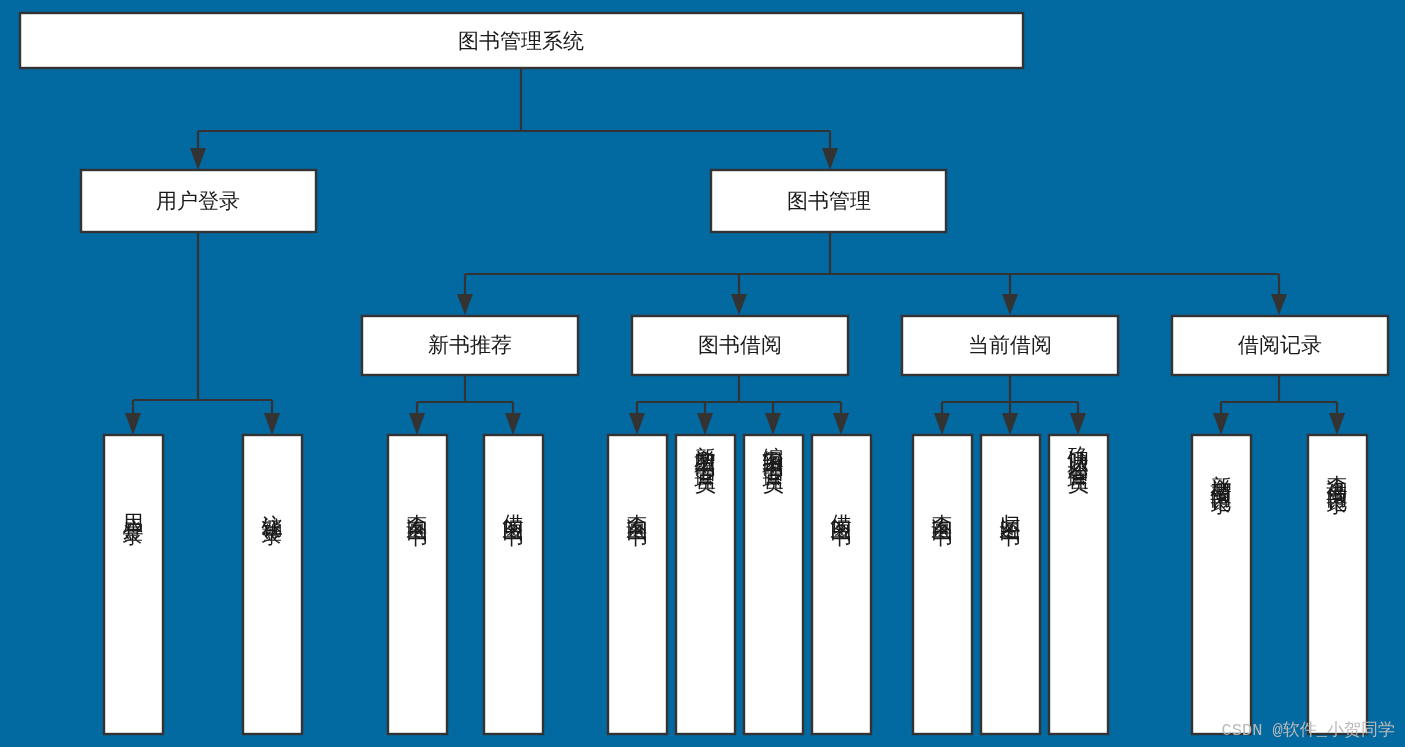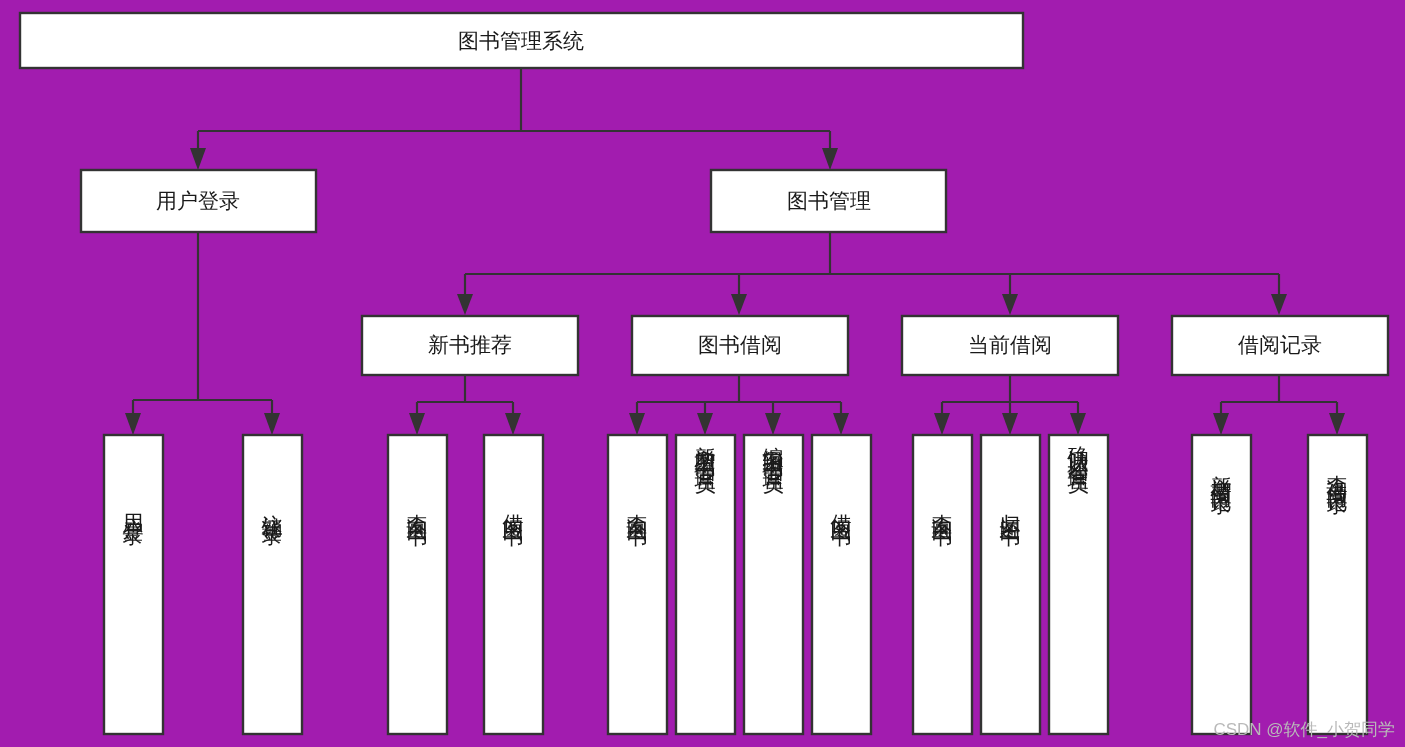--- a/index.html
+++ b/index.html
@@ -11,21 +11,21 @@
   body {
     width: 1405px;
     height: 747px;
     overflow: hidden;
     font-family: "DejaVu Sans", "Liberation Sans", sans-serif;
   }
   #diagram-root {
     position: relative;
     width: 1405px;
     height: 747px;
-    background: #a21caf;
+    background: #0369a1;
   }
   svg.diagram-canvas {
     position: absolute;
     left: 0;
     top: 0;
     width: 1405px;
     height: 747px;
     display: block;
   }
   .node-box {
@@ -55,21 +55,21 @@
     font-size: 21px;
     fill: #1a1a1a;
     text-anchor: middle;
     writing-mode: vertical-rl;
     letter-spacing: 4px;
   }
   .watermark {
     position: absolute;
     right: 10px;
     bottom: 6px;
-    font-family: Liberation Sans, sans-serif;
+    font-family: Liberation Mono, monospace;
     font-size: 17px;
     color: #b9b9b9;
     white-space: nowrap;
     user-select: none;
   }
 </style>
 </head>
 <body>
 
 <div id="diagram-root">

